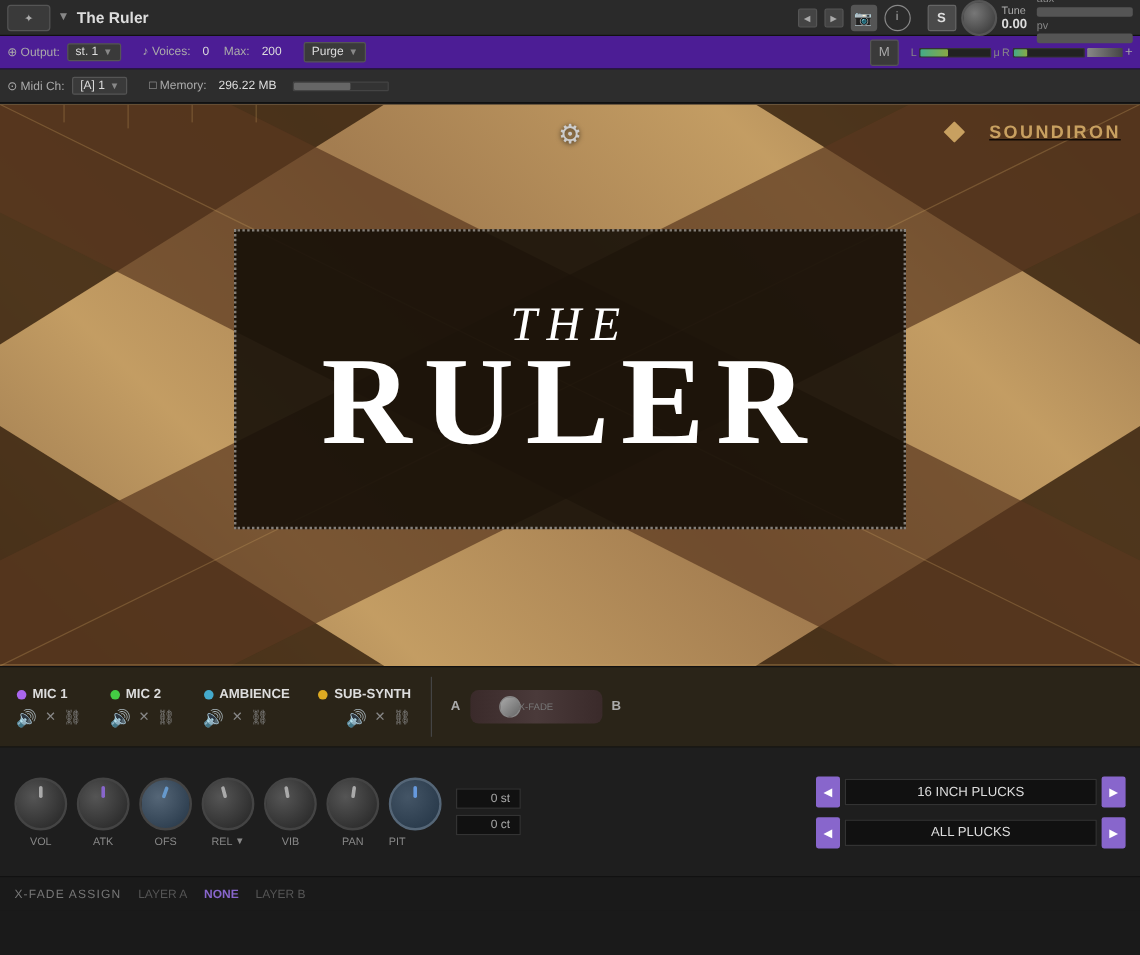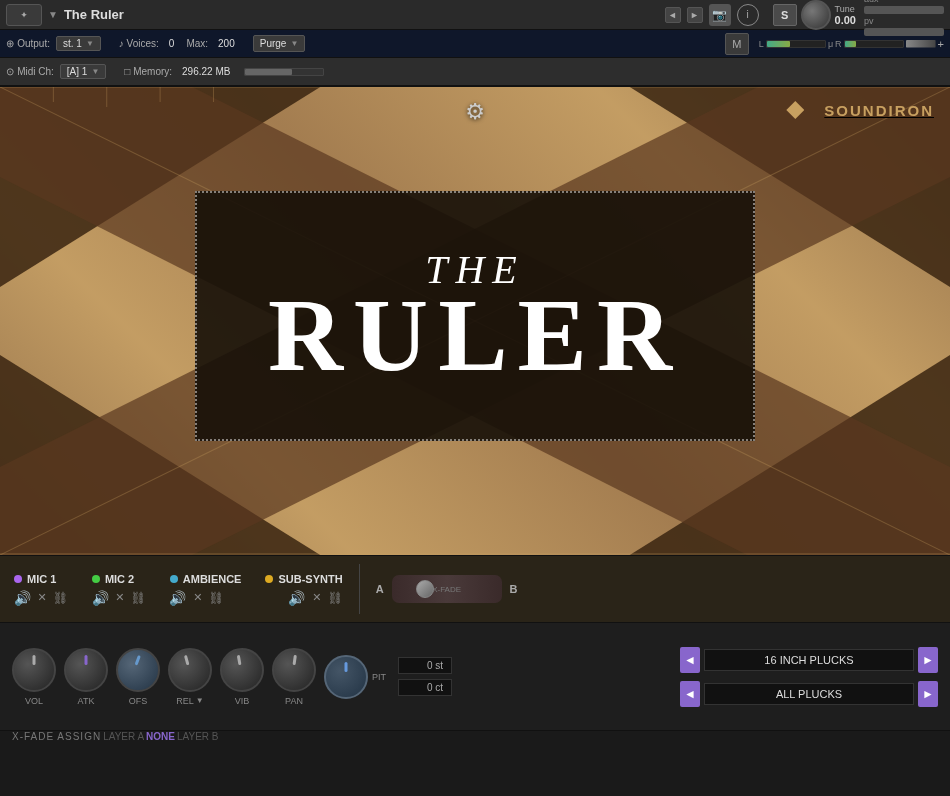--- a/index.html
+++ b/index.html
@@ -45,21 +45,21 @@
       </div>
       <div style="display:flex;flex-direction:column;gap:2px;margin-left:4px;">
         <span style="color:#888;font-size:9px;">aux</span>
         <div style="width:80px;height:8px;background:#555;border-radius:2px;cursor:pointer;"></div>
         <span style="color:#888;font-size:9px;">pv</span>
         <div style="width:80px;height:8px;background:#555;border-radius:2px;cursor:pointer;"></div>
       </div>
     </div>
   </div>
 
-  <div class="kontakt-bar" style="height:28px; background:#0f172a; border-bottom:1px solid #111;">
+  <div class="kontakt-bar" style="height:28px; background:#4c1d95; border-bottom:1px solid #111;">
     <span style="color:#aaa;font-size:10px;">⊕ Output:</span>
     <div style="background:#3a3a3a;border:1px solid #555;border-radius:2px;color:#ddd;font-size:10px;padding:1px 6px;display:flex;align-items:center;gap:4px;cursor:pointer;">
       <span>st. 1</span>
       <span style="color:#888;font-size:8px;">▼</span>
     </div>
     <span style="color:#aaa;font-size:10px;margin-left:12px;">♪ Voices:</span>
     <span style="color:#ddd;font-size:10px;margin-left:4px;">0</span>
     <span style="color:#aaa;font-size:10px;margin-left:6px;">Max:</span>
     <span style="color:#ddd;font-size:10px;margin-left:4px;">200</span>
     <div style="margin-left:12px;background:#3a3a3a;border:1px solid #555;border-radius:2px;color:#ddd;font-size:10px;padding:2px 6px;cursor:pointer;display:flex;align-items:center;gap:4px;">
@@ -253,21 +253,21 @@
     <span style="color:#888;font-size:9px;text-transform:uppercase;">VIB</span>
   </div>
 
   <div style="display:flex;flex-direction:column;align-items:center;gap:4px;margin-right:4px;">
     <div style="width:44px;height:44px;border-radius:50%;background:radial-gradient(circle at 35% 35%,#555,#222);border:2px solid #444;position:relative;cursor:pointer;">
       <div style="position:absolute;top:5px;left:50%;transform:translateX(-50%) rotate(8deg);transform-origin:bottom center;width:3px;height:10px;background:#aaa;border-radius:2px;"></div>
     </div>
     <span style="color:#888;font-size:9px;text-transform:uppercase;">PAN</span>
   </div>
 
-  <div style="display:flex;flex-direction:row;align-items:center;gap:4px;margin-right:8px;">
+  <div style="display:flex;flex-direction:column;gap:4px;margin-right:8px;">
     <div style="width:44px;height:44px;border-radius:50%;background:radial-gradient(circle at 35% 35%,#445566,#223344);border:2px solid #556677;position:relative;cursor:pointer;">
       <div style="position:absolute;top:5px;left:50%;transform:translateX(-50%);width:3px;height:10px;background:#6699dd;border-radius:2px;"></div>
     </div>
     <span style="color:#888;font-size:9px;text-transform:uppercase;">PIT</span>
   </div>
 
   <div style="display:flex;flex-direction:column;gap:5px;margin-right:16px;">
     <div style="background:#111;border:1px solid #333;color:#aaa;font-size:10px;padding:2px 8px;width:54px;text-align:right;cursor:pointer;">0 st</div>
     <div style="background:#111;border:1px solid #333;color:#aaa;font-size:10px;padding:2px 8px;width:54px;text-align:right;cursor:pointer;">0 ct</div>
   </div>
@@ -280,18 +280,18 @@
     </div>
     <div style="display:flex;align-items:center;gap:4px;">
       <div style="width:20px;height:26px;background:#8866cc;border:none;display:flex;align-items:center;justify-content:center;color:#fff;font-size:12px;cursor:pointer;border-radius:2px;">◄</div>
       <div style="background:#111;border:1px solid #333;color:#ddd;font-size:11px;padding:4px 16px;width:210px;text-align:center;">ALL PLUCKS</div>
       <div style="width:20px;height:26px;background:#8866cc;border:none;display:flex;align-items:center;justify-content:center;color:#fff;font-size:12px;cursor:pointer;border-radius:2px;">►</div>
     </div>
   </div>
 
 </div>
 
-<div style="background:#1a1a1a;height:28px;display:flex;align-items:flex-start;padding:0 12px;gap:2px;">
+<div style="background:#1a1a1a;height:28px;display:flex;align-items:center;padding:0 12px;gap:14px;">
   <span style="color:#777;font-size:10px;text-transform:uppercase;letter-spacing:1px;">X-FADE ASSIGN</span>
   <span style="color:#555;font-size:10px;text-transform:uppercase;cursor:pointer;">LAYER A</span>
   <span style="color:#8866cc;font-size:10px;text-transform:uppercase;font-weight:bold;cursor:pointer;">NONE</span>
   <span style="color:#555;font-size:10px;text-transform:uppercase;cursor:pointer;">LAYER B</span>
 </div>
 
 </body></html>

